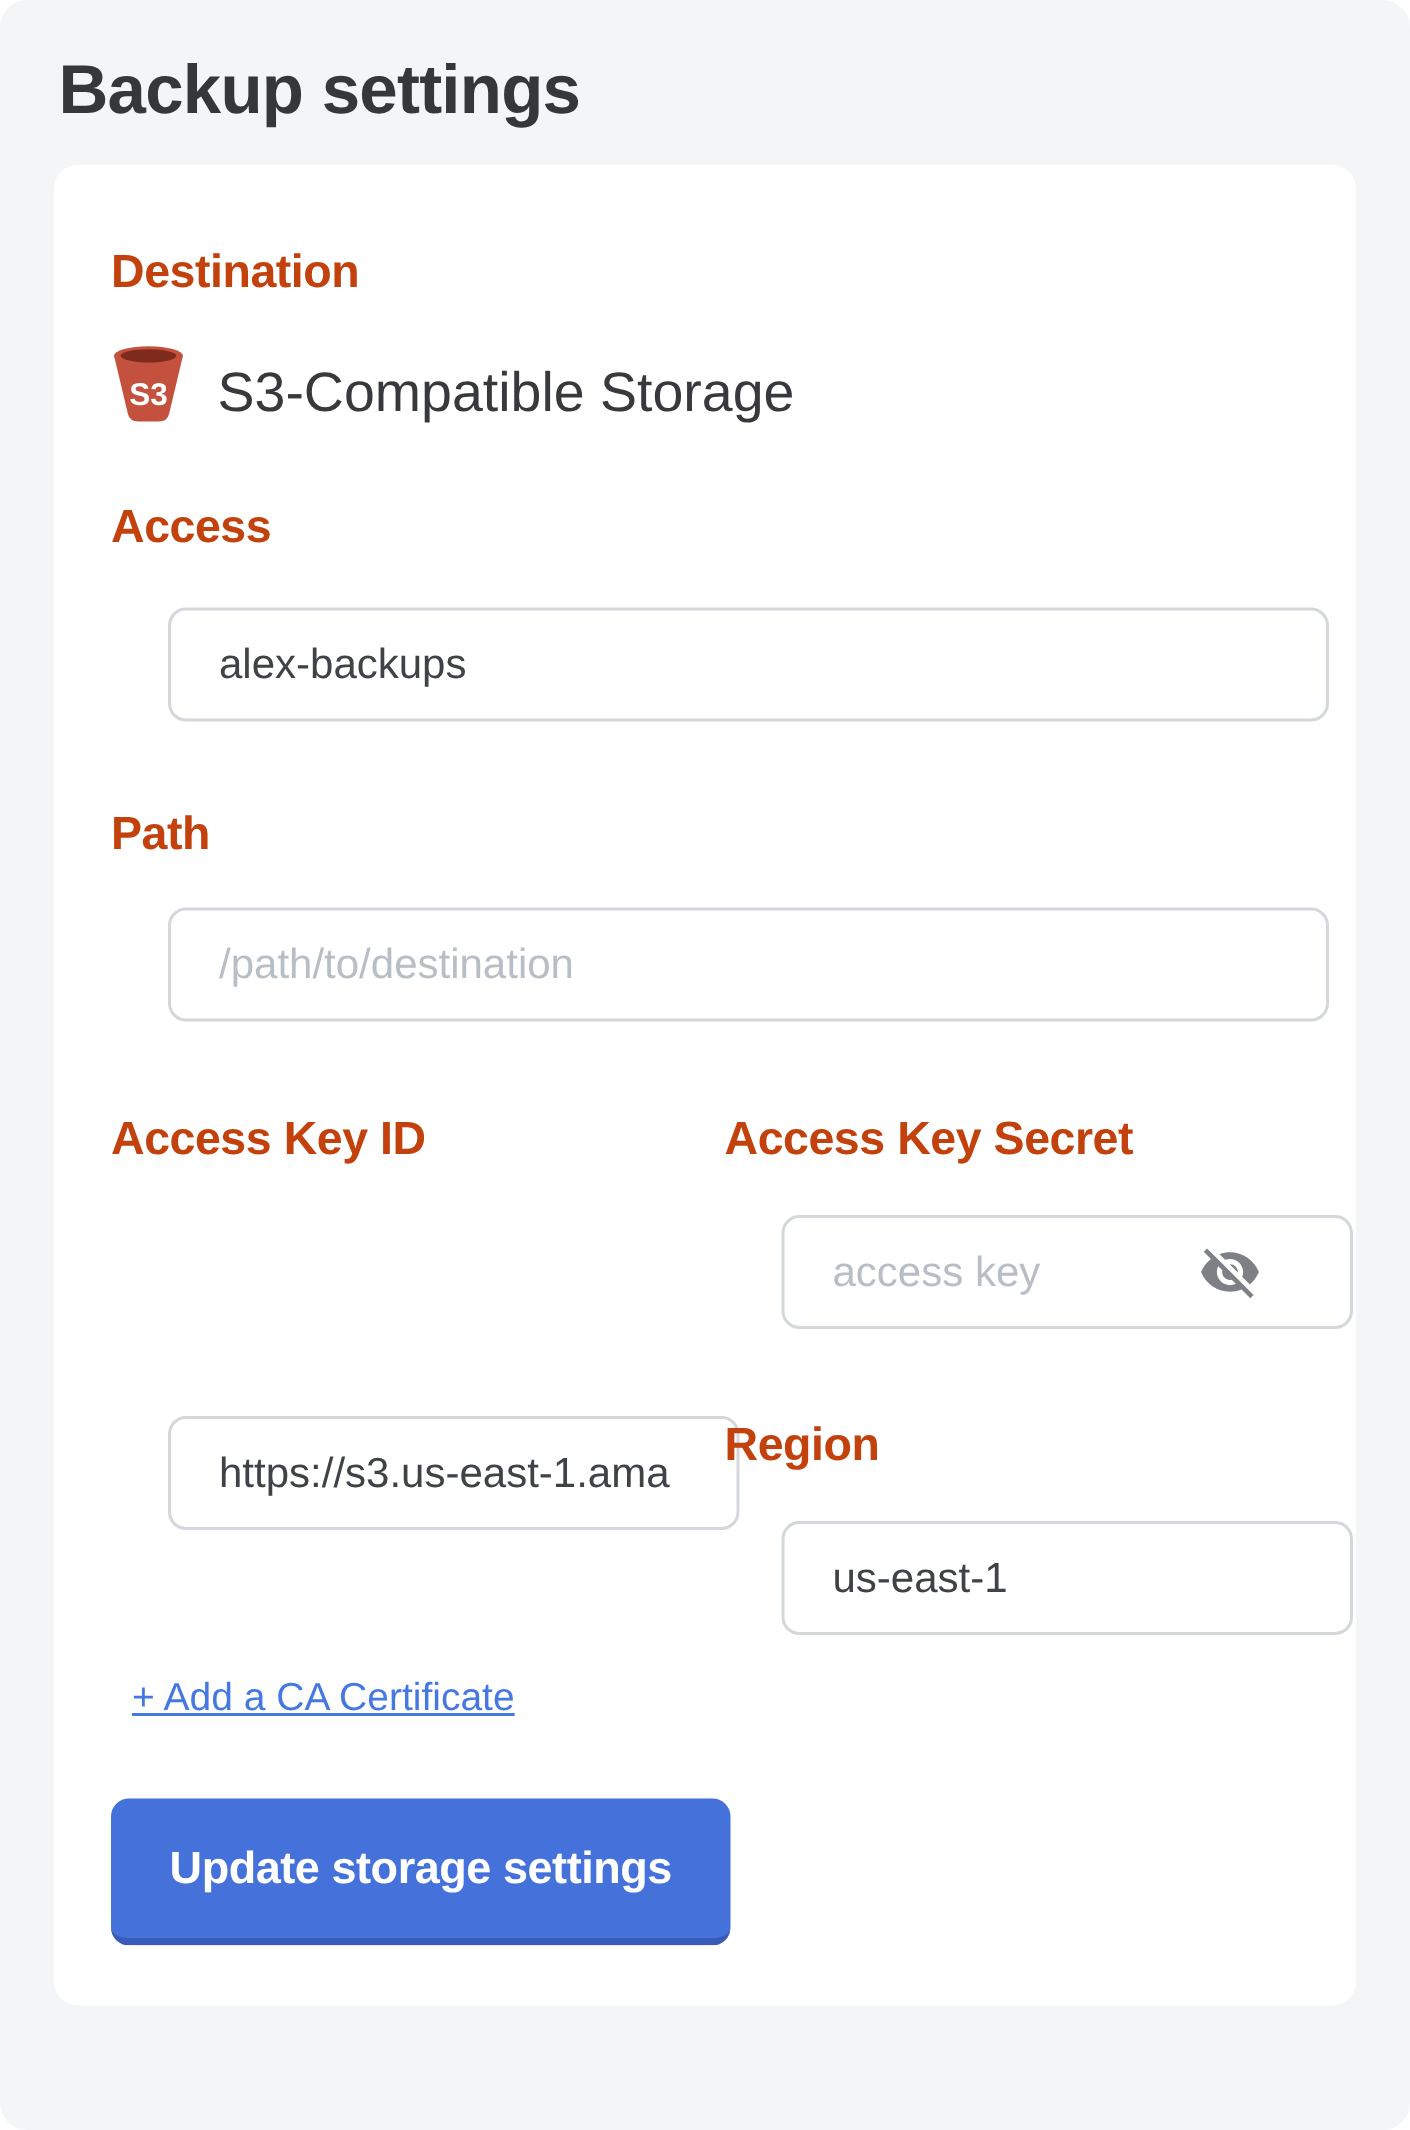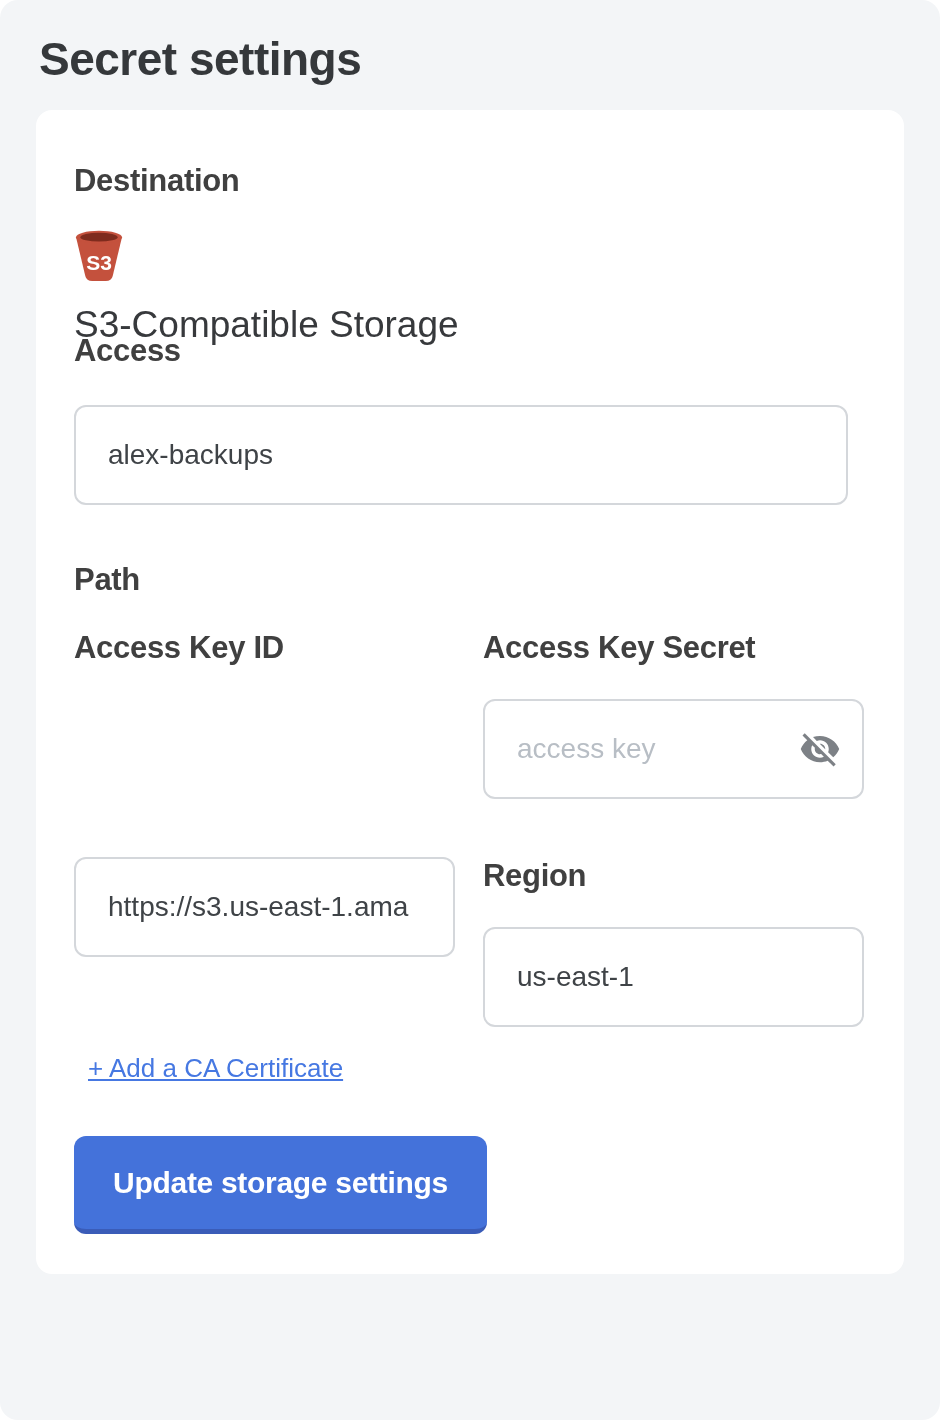--- a/index.html
+++ b/index.html
@@ -25,51 +25,51 @@
     margin-top: 22px;
     width: 868px;
     background: #ffffff;
     border-radius: 16px;
     padding: 52px 38px 40px 38px;
   }
   .field-label {
     font-size: 31px;
     line-height: 38px;
     font-weight: bold;
-    color: #404040;
+    color: #c2410c;
     letter-spacing: -0.3px;
   }
   .dest-label { margin-bottom: 29px; }
   .dest-row {
     display: flex;
-    align-items: flex-start;
+    align-items: flex-end;
     gap: 21px;
     height: 54px;
     margin-bottom: 49px;
-    flex-direction: column;
   }
   .dest-text {
     font-size: 37px;
     color: #37393c;
   }
   .bucket-label { margin-bottom: 35px; }
   .path-label   { margin-bottom: 30px; }
   .text-input {
     display: block;
-    height: 100px;
+    height: 76px;
     border: 2px solid #d4d7db;
     border-radius: 12px;
     background: #ffffff;
     padding: 0 32px;
     font-family: "Liberation Sans", sans-serif;
     font-size: 28px;
     color: #3f4347;
     outline: none;
     white-space: nowrap;
     overflow: hidden;
+    margin-left: 38px;
   }
   .text-input::placeholder { color: #b8bec5; opacity: 1; }
   .full { width: 774px; }
   .bucket-input { margin-bottom: 56px; }
   .path-input   { margin-bottom: 59px; }
   .two-col {
     display: flex;
     gap: 28px;
   }
   .col { width: 381px; }
@@ -117,21 +117,21 @@
     font-weight: bold;
     letter-spacing: -0.3px;
     cursor: pointer;
   }
 </style>
 </head>
 <body>
 
 <div class="screen">
 
-  <h1 class="page-title">Secret settings</h1>
+  <h1 class="page-title">Backup settings</h1>
 
   <div class="card">
 
     
     <div class="field-label dest-label">Destination</div>
     <div class="dest-row">
       <span style="display:inline-flex;">
         <svg width="50" height="54" viewBox="0 0 50 54" aria-hidden="true">
           <path d="M2,8 L48,8 L38.7,47 Q37.5,52 31.8,52 L18.2,52 Q12.5,52 11.3,47 Z" fill="#c4513d"></path>
           <ellipse cx="25" cy="8.2" rx="23" ry="6.4" fill="#c4513d"></ellipse>
@@ -141,20 +141,21 @@
       </span>
       <span class="dest-text">S3-Compatible Storage</span>
     </div>
 
     
     <div class="field-label bucket-label">Access</div>
     <input type="text" class="text-input full bucket-input" value="alex-backups" style="">
 
     
     <div class="field-label path-label">Path</div>
+    <input type="text" class="text-input full path-input" placeholder="/path/to/destination" style="">
 
     
     <div class="two-col keys-row">
       <div class="col">
         <div class="field-label">Access Key ID</div>
       </div>
       <div class="col">
         <div class="field-label">Access Key Secret</div>
         <div class="secret-wrap">
           <input type="text" class="text-input" placeholder="access key" style="">

